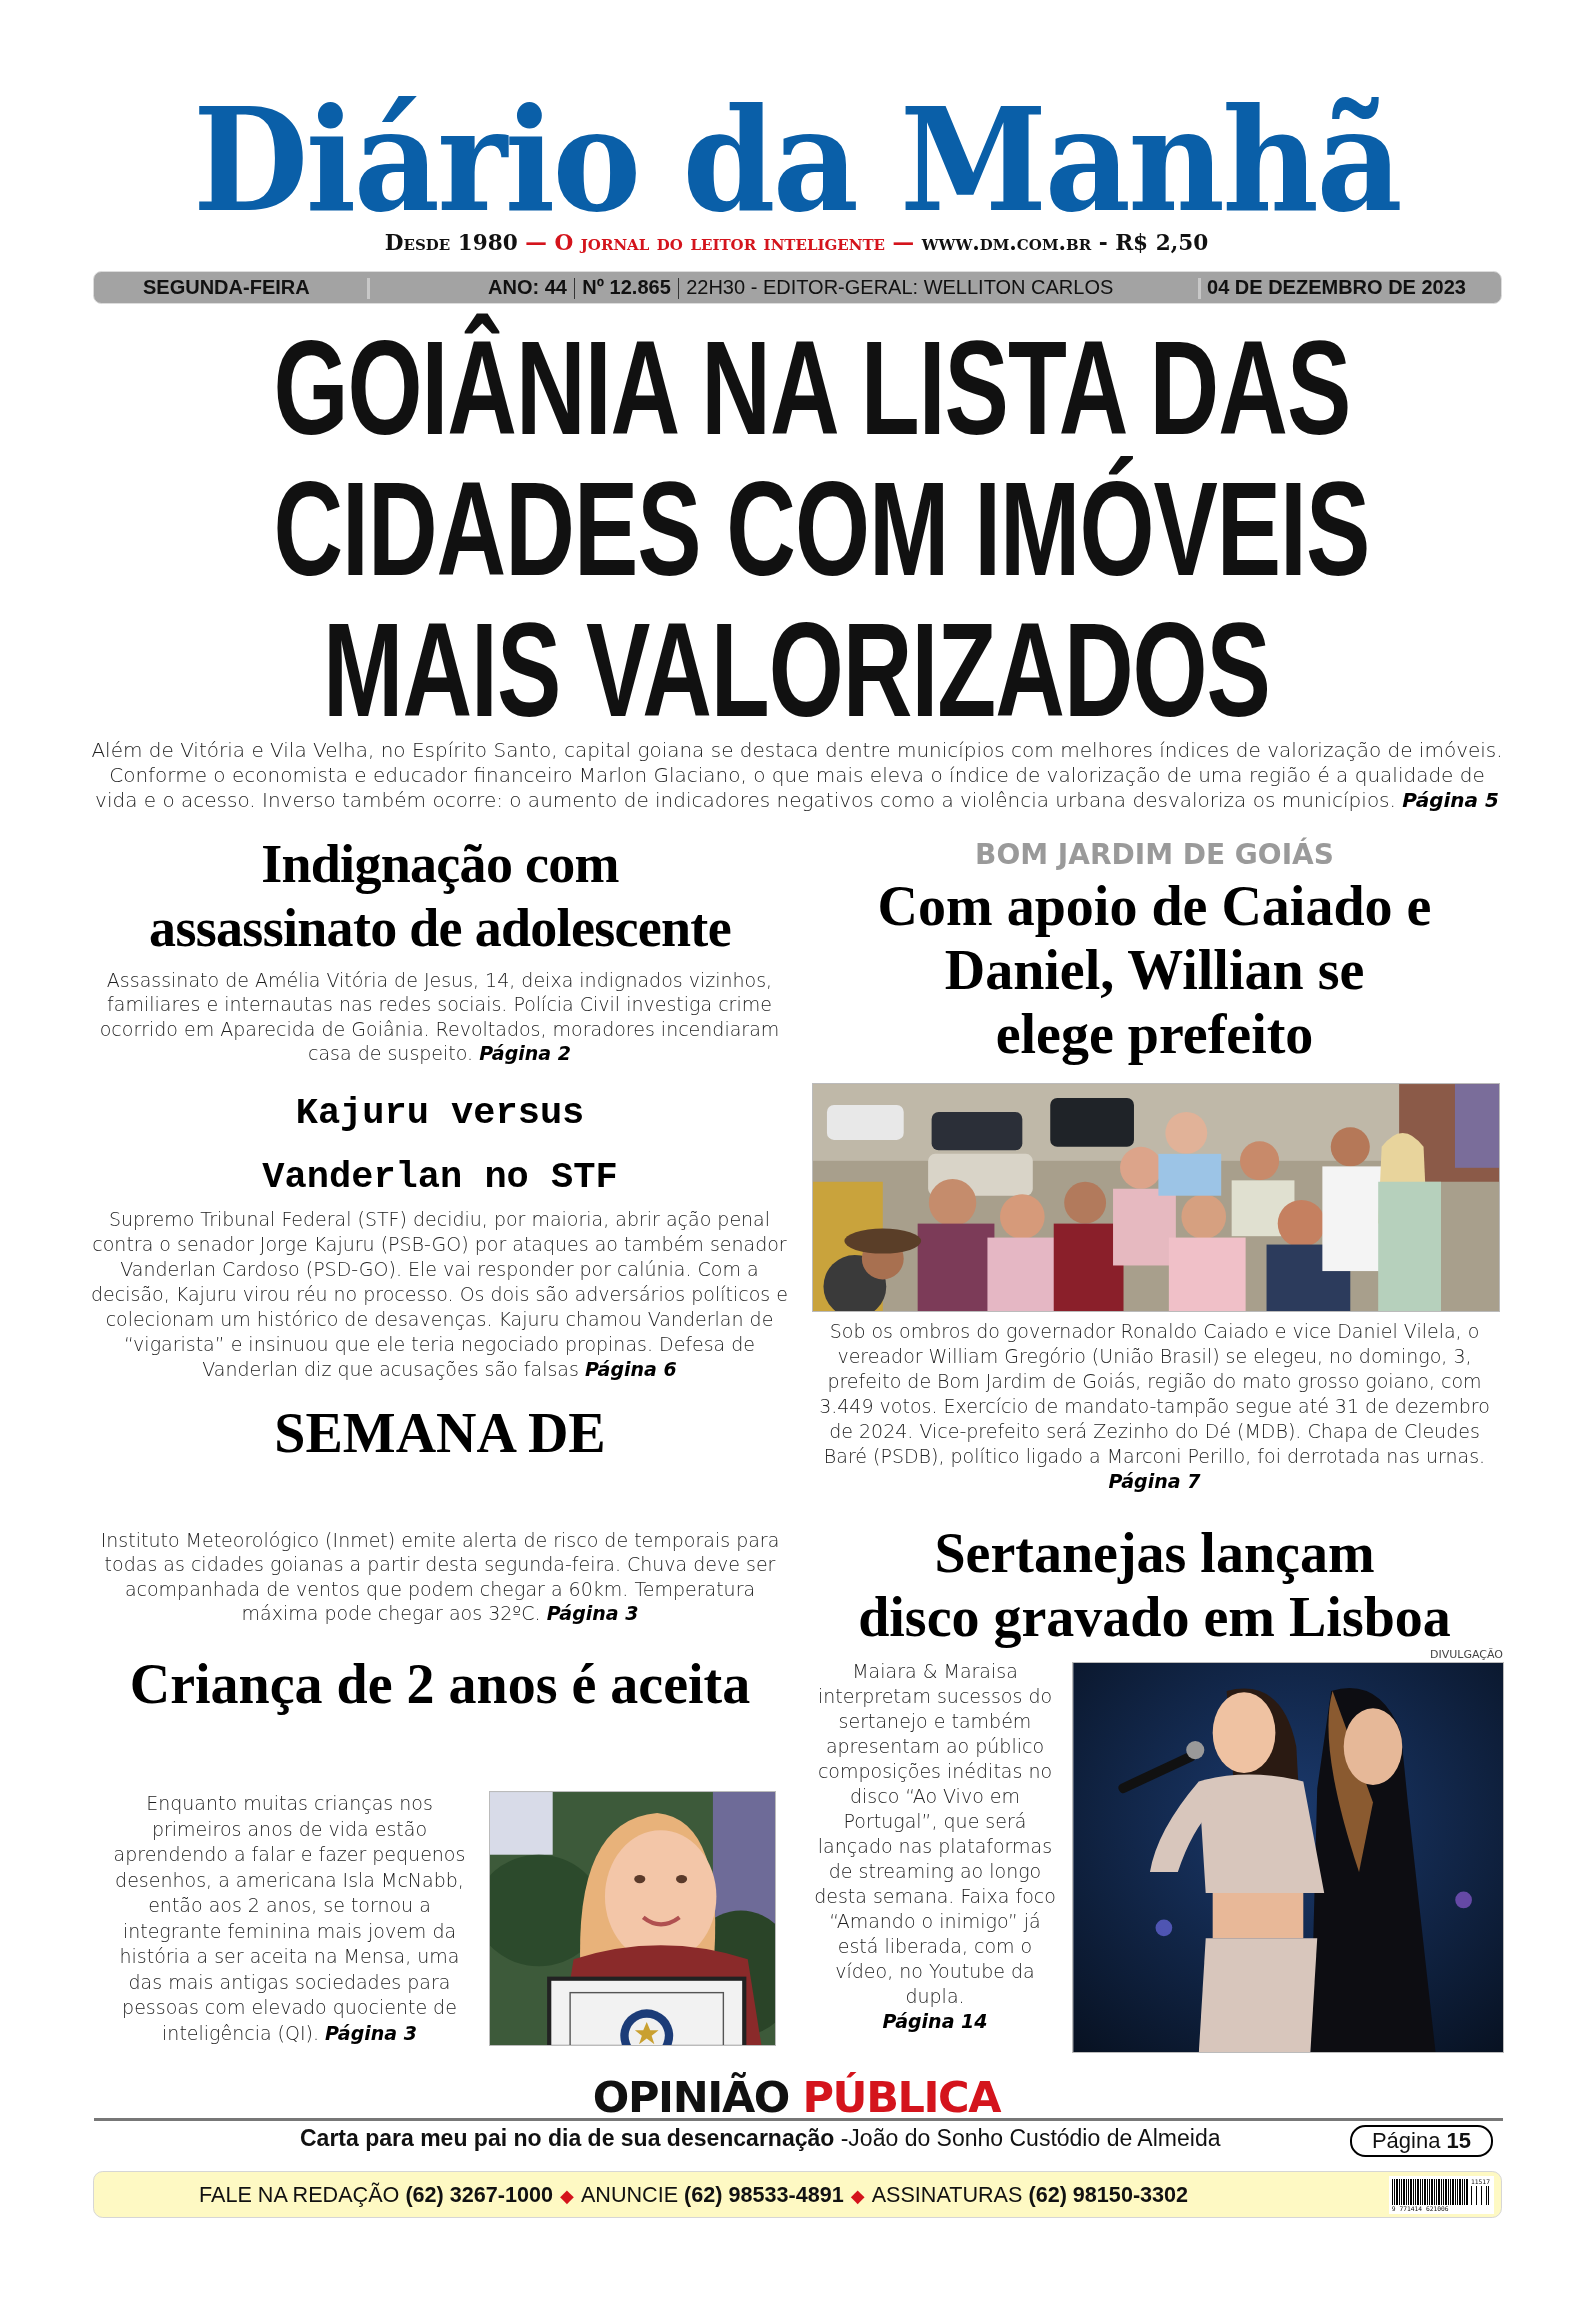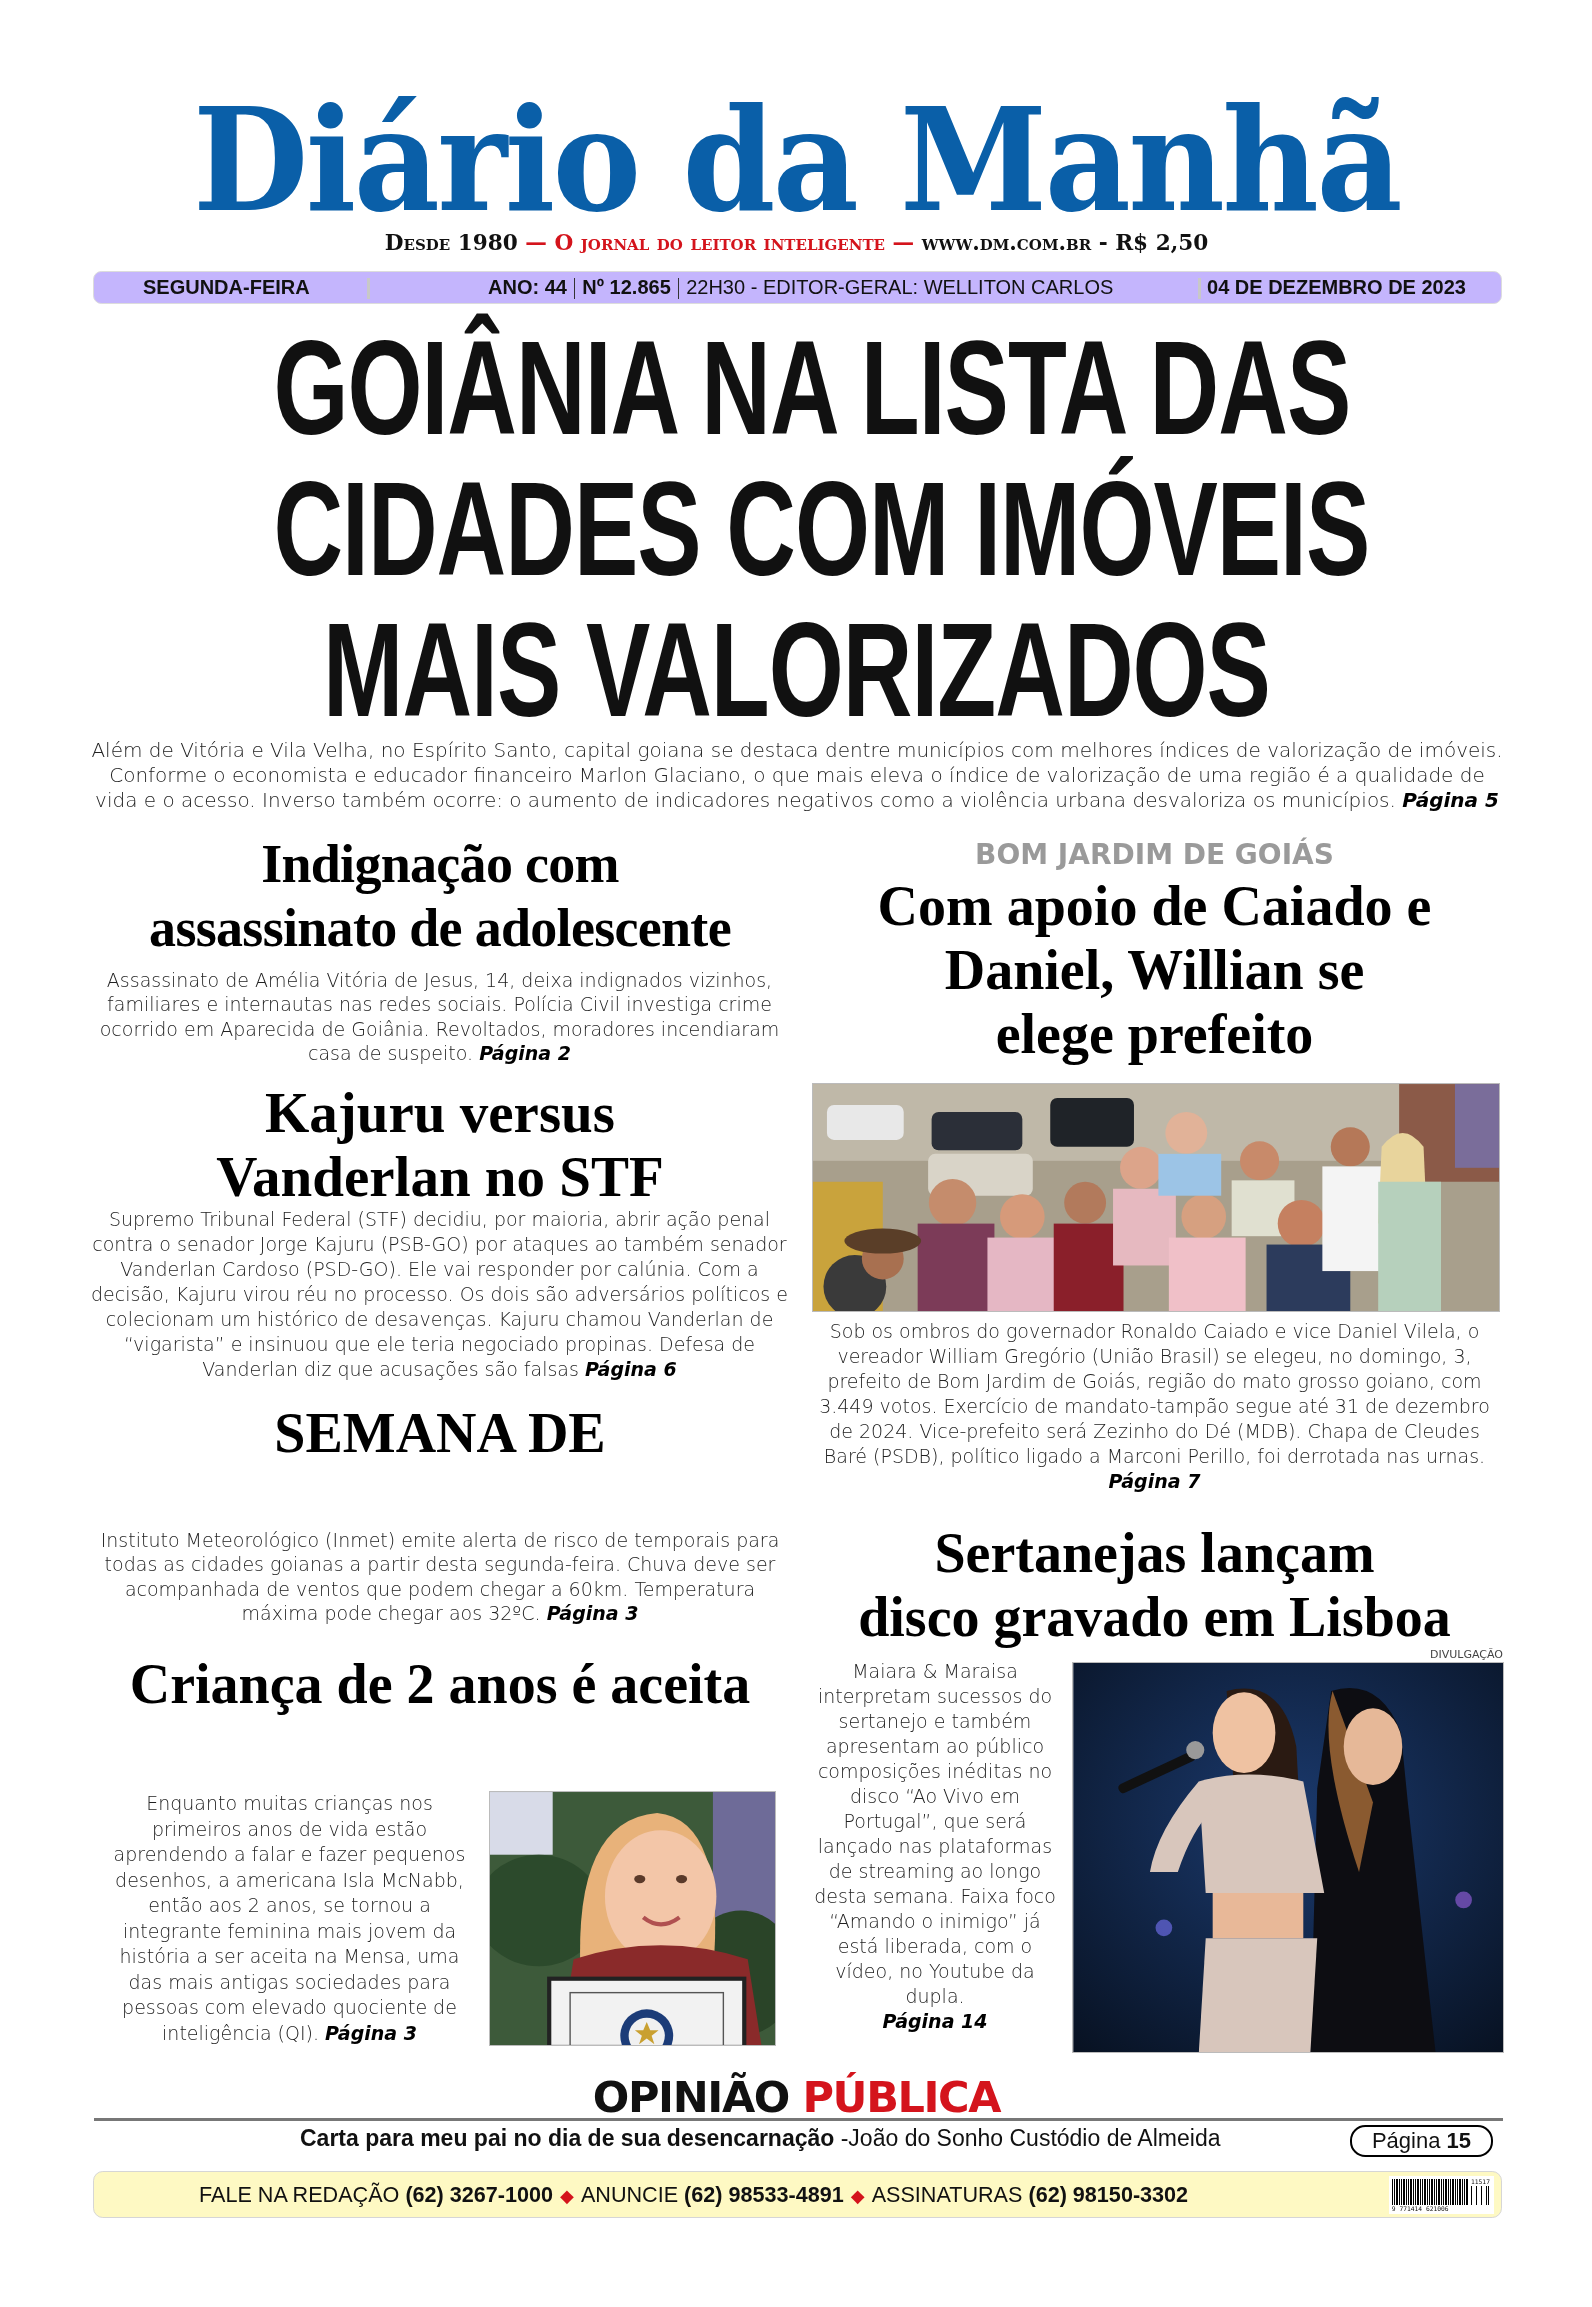--- a/index.html
+++ b/index.html
@@ -20,21 +20,21 @@
   #tagline {
     left: 0; width: 1593px; top: 229px; height: 28px; text-align: center;
     font-family: "DejaVu Serif", serif; font-weight: bold; font-size: 21.6px; line-height: 28px;
     font-variant: small-caps;
   }
   #tagline .red { color: #d4141c; }
 
   
   #info-bar {
     left: 93px; top: 271px; width: 1409px; height: 33px;
-    background: #c4b5fd; border: 1.4px solid #dcdcdc; border-radius: 8.4px;
+    background: #a3a3a3; border: 1.4px solid #dcdcdc; border-radius: 8.4px;
     font-family: "Liberation Sans", sans-serif; font-size: 20px; line-height: 31px;
   }
   #info-bar .day { position: absolute; left: 49px; font-weight: bold; }
   #info-bar .sep { position: absolute; top: 5.6px; width: 2.8px; height: 21px; background: #c8c8c8; }
   #info-bar .mid { position: absolute; left: 394px; }
   #info-bar .mid b { font-weight: bold; }
   #info-bar .vline { display: inline-block; width: 1.4px; height: 21px; background: #333; vertical-align: middle; margin: 0 7px; }
   #info-bar .date { position: absolute; right: 35px; font-weight: bold; }
 
   
@@ -56,21 +56,21 @@
   .story-hl {
     text-align: center; font-family: "Liberation Serif", serif; font-weight: bold; color: #000;
   }
   .story-body {
     text-align: center; font-family: "DejaVu Sans", sans-serif; color: #222; font-weight: 300;
   }
 
   #s1-hl { left: 84px; width: 712px; top: 832px; font-size: 54px; line-height: 64px; letter-spacing: -0.7px; }
   #s1-body { left: 94px; width: 691px; top: 968px; font-size: 19px; line-height: 24.4px; }
 
-  #s2-hl { left: 84px; width: 712px; top: 1081px; font-size: 57px; line-height: 64px; }
+  #s2-hl { left: 84px; width: 712px; top: 1081px; font-size: 37px; line-height: 64px; font-family: Liberation Mono, monospace; }
   #s2-body { left: 87px; width: 705px; top: 1207px; font-size: 19px; line-height: 25px; }
 
   #s3-hl { left: 84px; width: 712px; top: 1402px; font-size: 56px; line-height: 63px; }
   #s3-body { left: 84px; width: 712px; top: 1528px; font-size: 19px; line-height: 24.4px; }
 
   #s4-hl { left: 84px; width: 712px; top: 1652px; font-size: 56px; line-height: 64px; }
   #s4-body { left: 101px; width: 377px; top: 1791px; font-size: 19px; line-height: 25.5px; }
   #s4-photo { left: 489px; top: 1791px; width: 287px; height: 255px; }
 
   #s5-kicker { left: 809px; width: 691px; top: 837px; text-align: center; font-family: "DejaVu Sans", sans-serif; font-weight: bold; font-size: 28px; line-height: 35px; color: #9a9a9a; }

